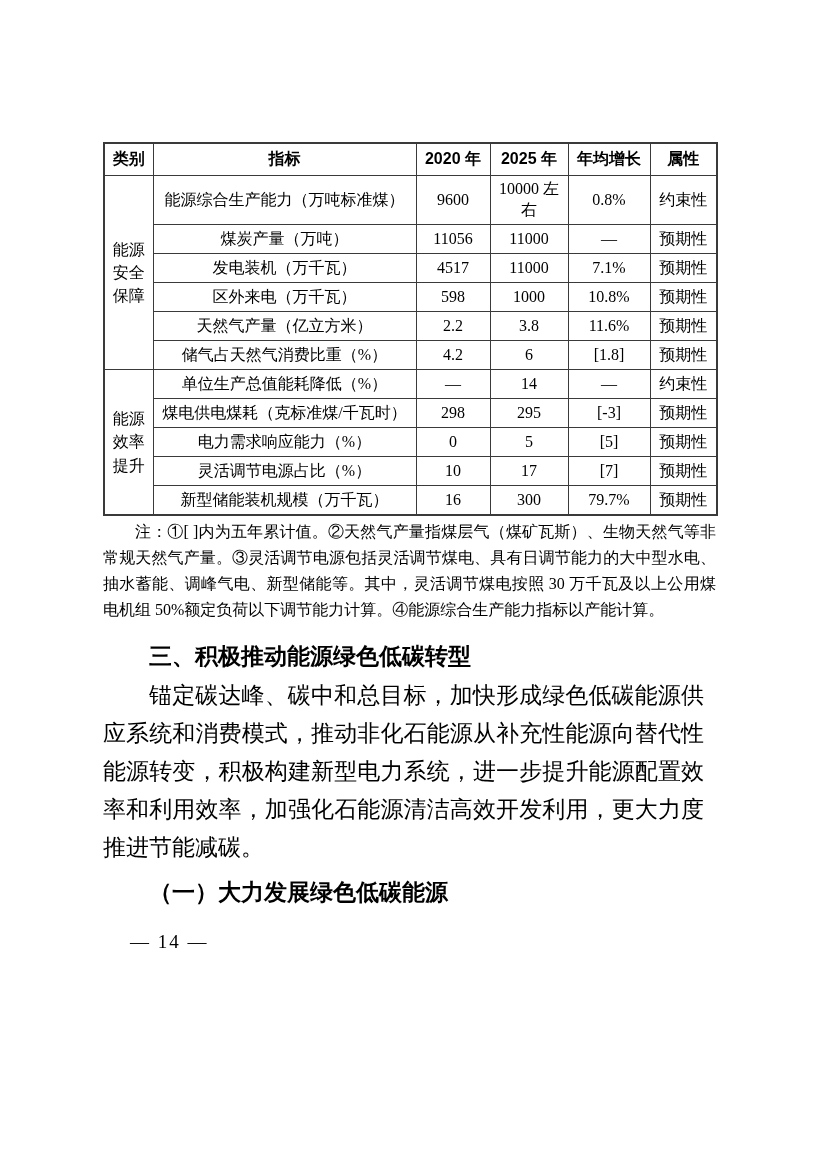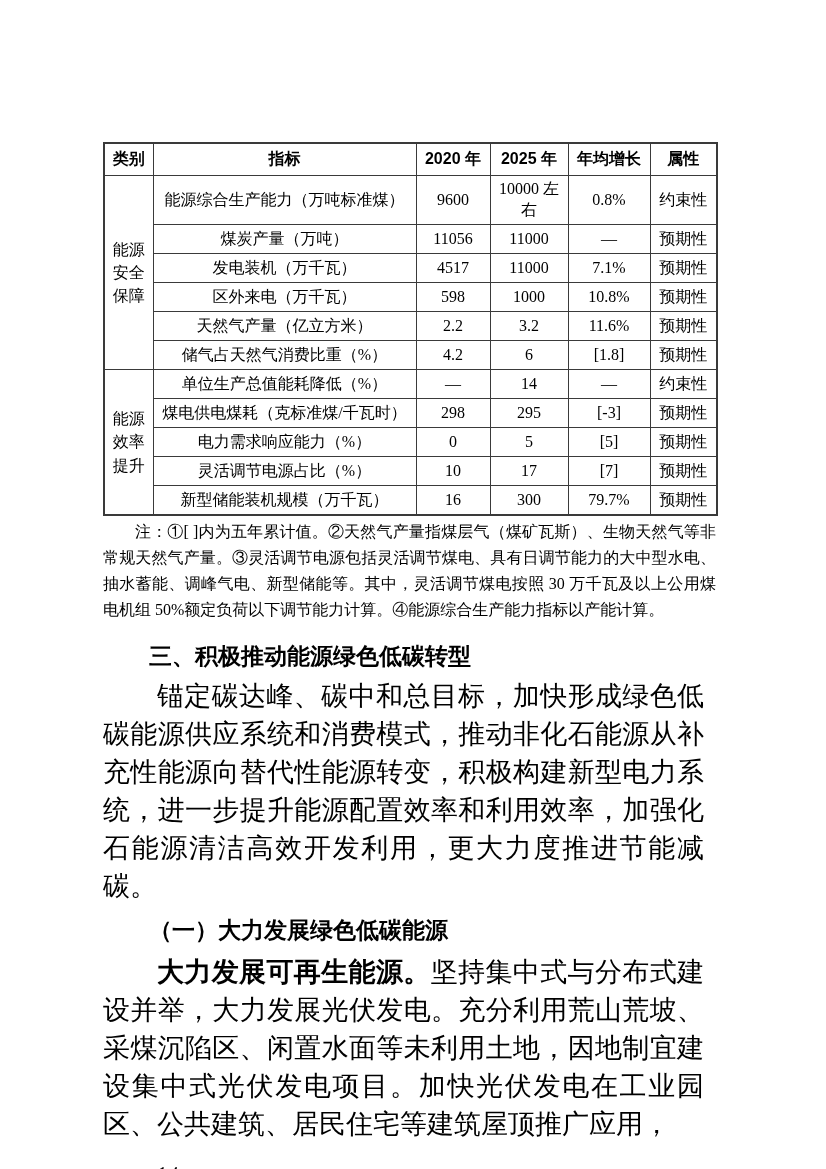--- a/index.html
+++ b/index.html
@@ -67,21 +67,21 @@
   .sec-heading {
     margin: 11px 0 0 0;
     font-family: "Liberation Sans", "DejaVu Sans", sans-serif;
     font-size: 23px;
     font-weight: bold;
     line-height: 34px;
     text-indent: 2em;
   }
   .para {
     margin: 4px 0 0 0;
-    font-size: 27px;
+    font-size: 23px;
     line-height: 38px;
     text-align: justify;
     text-indent: 2em;
   }
   .sub-heading {
     margin: 8px 0 0 0;
     font-size: 23px;
     font-weight: bold;
     line-height: 36px;
     text-indent: 2em;
@@ -148,21 +148,21 @@
       <tr>
         <td class="ind">区外来电（万千瓦）</td>
         <td>598</td>
         <td>1000</td>
         <td>10.8%</td>
         <td>预期性</td>
       </tr>
       <tr>
         <td class="ind">天然气产量（亿立方米）</td>
         <td>2.2</td>
-        <td>3.2</td>
+        <td>3.8</td>
         <td>11.6%</td>
         <td>预期性</td>
       </tr>
       <tr>
         <td class="ind">储气占天然气消费比重（%）</td>
         <td>4.2</td>
         <td>6</td>
         <td>[1.8]</td>
         <td>预期性</td>
       </tr>
@@ -208,17 +208,16 @@
   </table>
 
   <p class="note">注：①[ ]内为五年累计值。②天然气产量指煤层气（煤矿瓦斯）、生物天然气等非常规天然气产量。③灵活调节电源包括灵活调节煤电、具有日调节能力的大中型水电、抽水蓄能、调峰气电、新型储能等。其中，灵活调节煤电按照 30 万千瓦及以上公用煤电机组 50%额定负荷以下调节能力计算。④能源综合生产能力指标以产能计算。</p>
 
   <h2 class="sec-heading">三、积极推动能源绿色低碳转型</h2>
 
   <p class="para">锚定碳达峰、碳中和总目标，加快形成绿色低碳能源供应系统和消费模式，推动非化石能源从补充性能源向替代性能源转变，积极构建新型电力系统，进一步提升能源配置效率和利用效率，加强化石能源清洁高效开发利用，更大力度推进节能减碳。</p>
 
   <h3 class="sub-heading">（一）大力发展绿色低碳能源</h3>
 
-  <p class="para"><span class="lead">大力发展可再生能源。</span><span>坚持集中式与分布式建设并举，大力发展光伏发电。充分利用荒山荒坡、采煤沉陷区、闲置水面等未利用土地，因地制宜建设集中式光伏发电项目。加快光伏发电在工业园区、公共建筑、居民住宅等建筑屋顶推广应用，</span></p>
 
   <div class="page-num">— 14 —</div>
 
 </div>
 
 </body></html>

